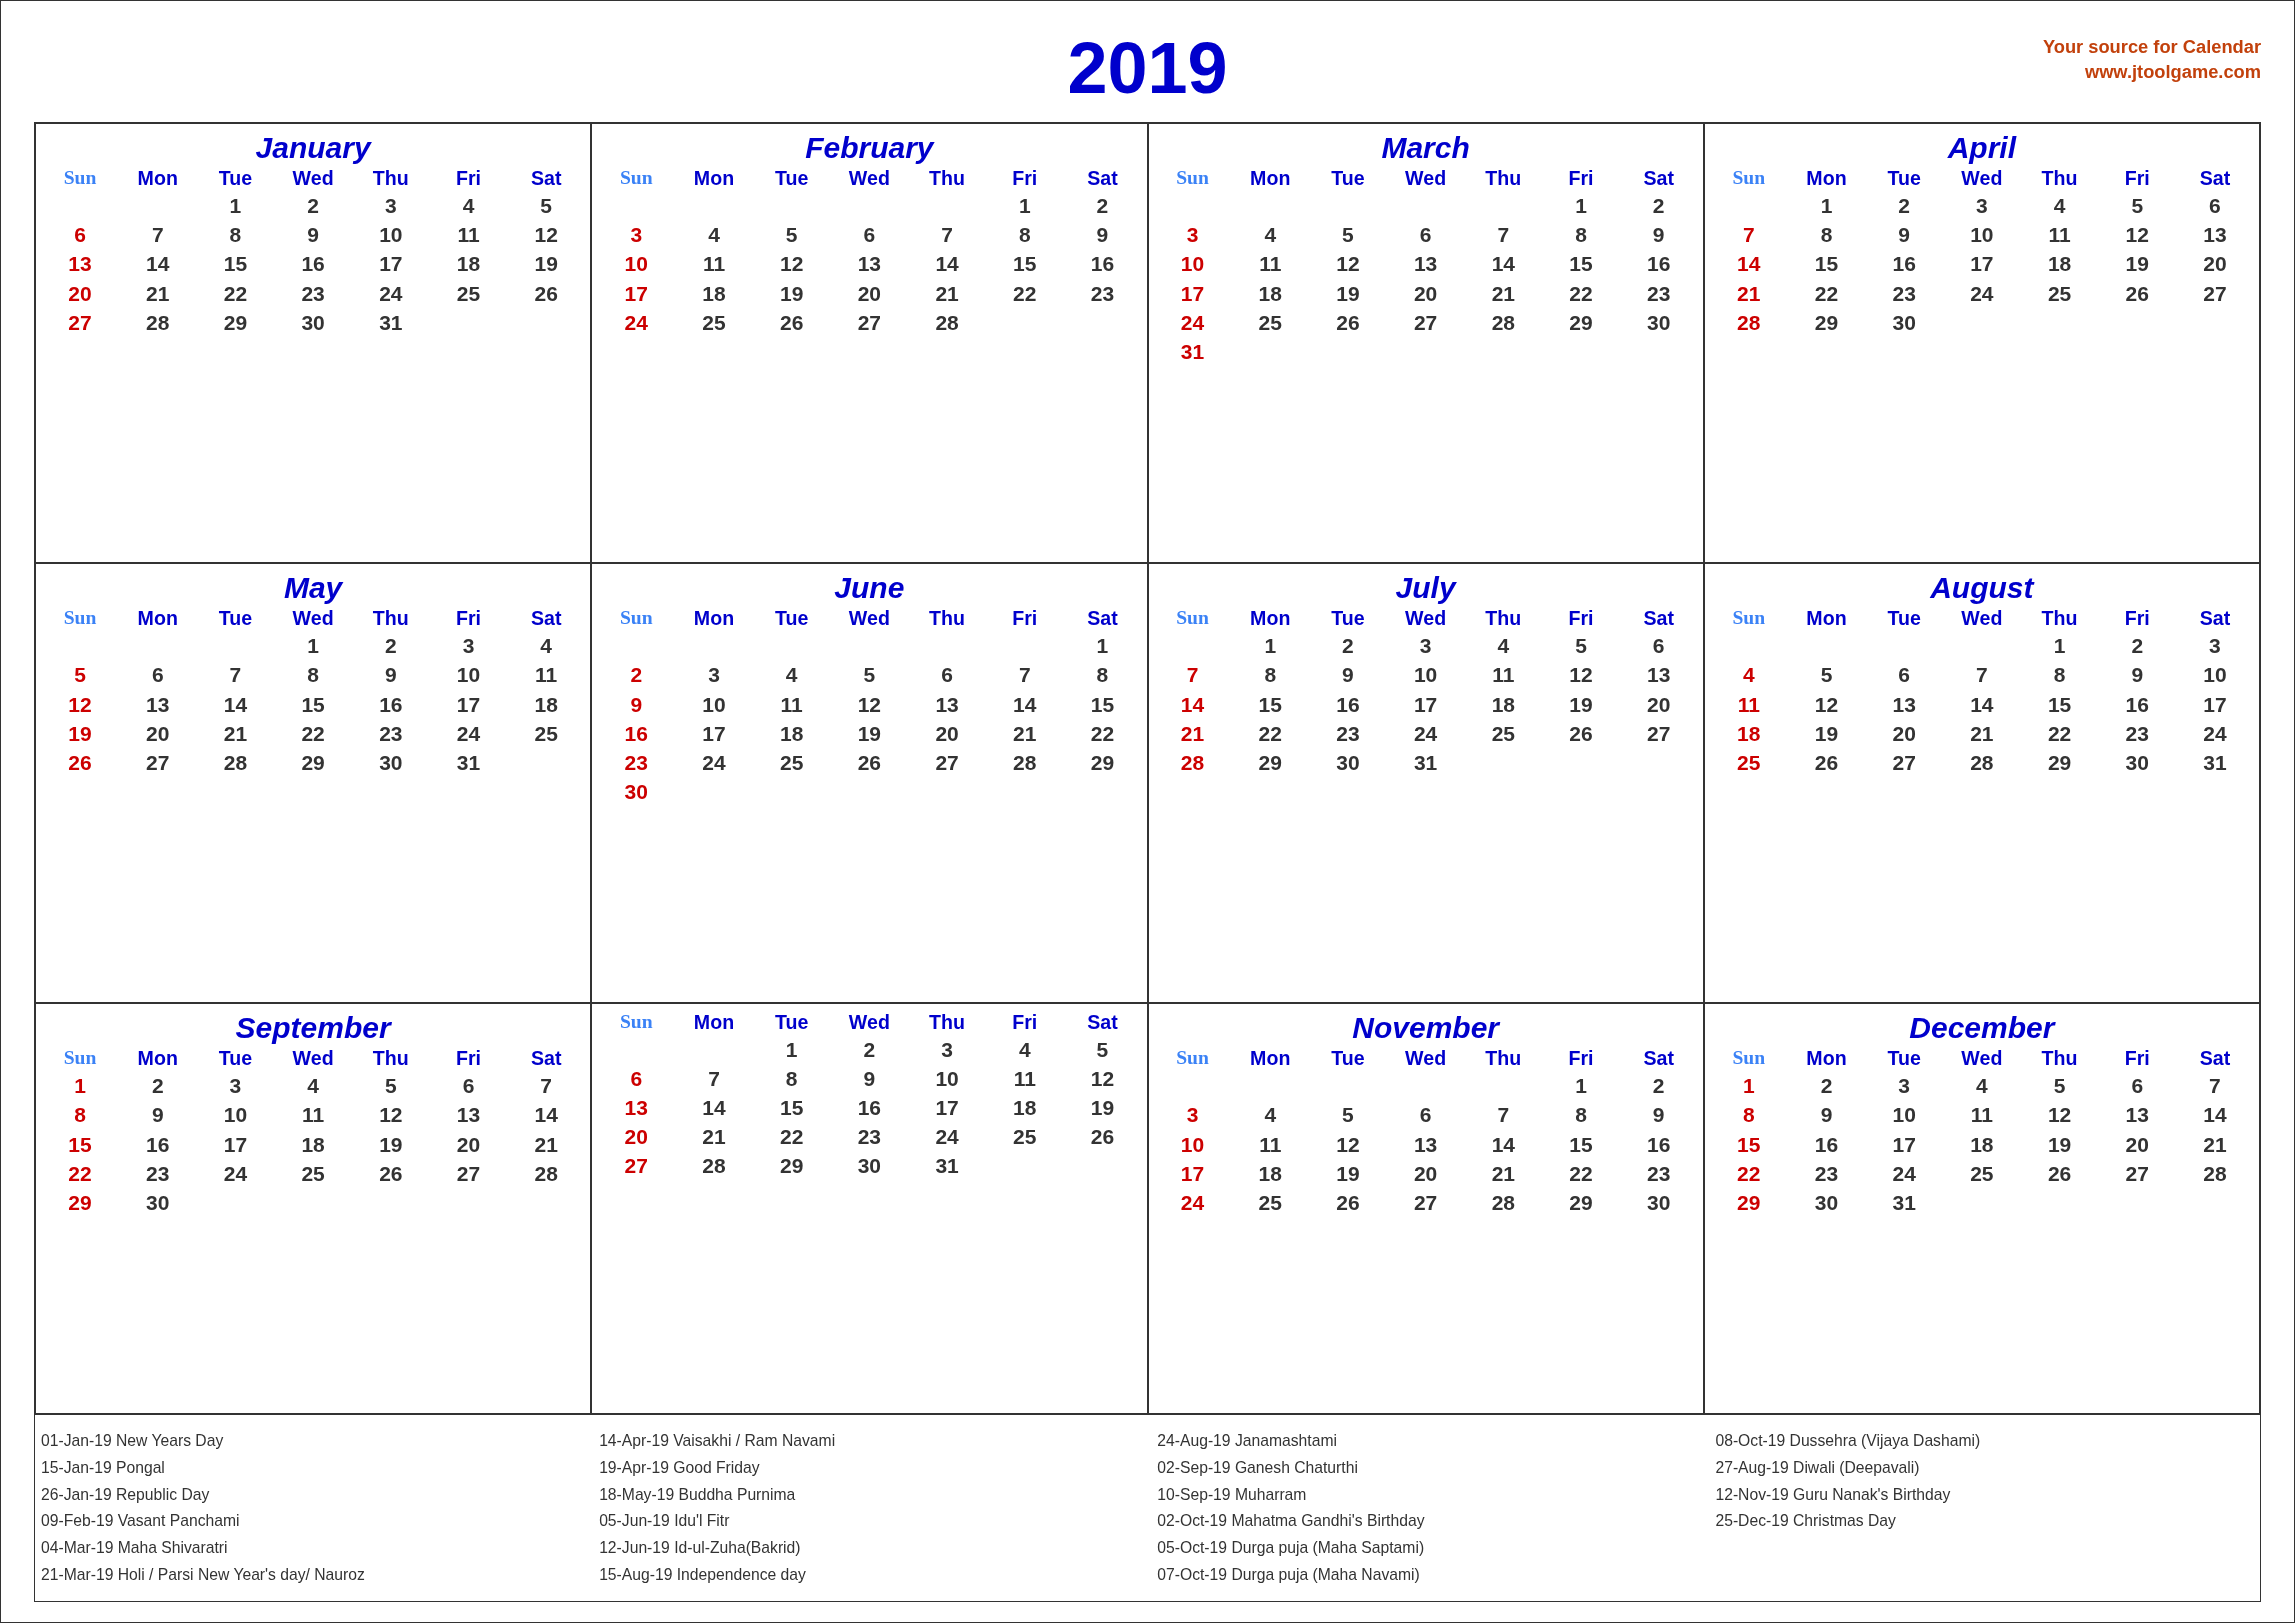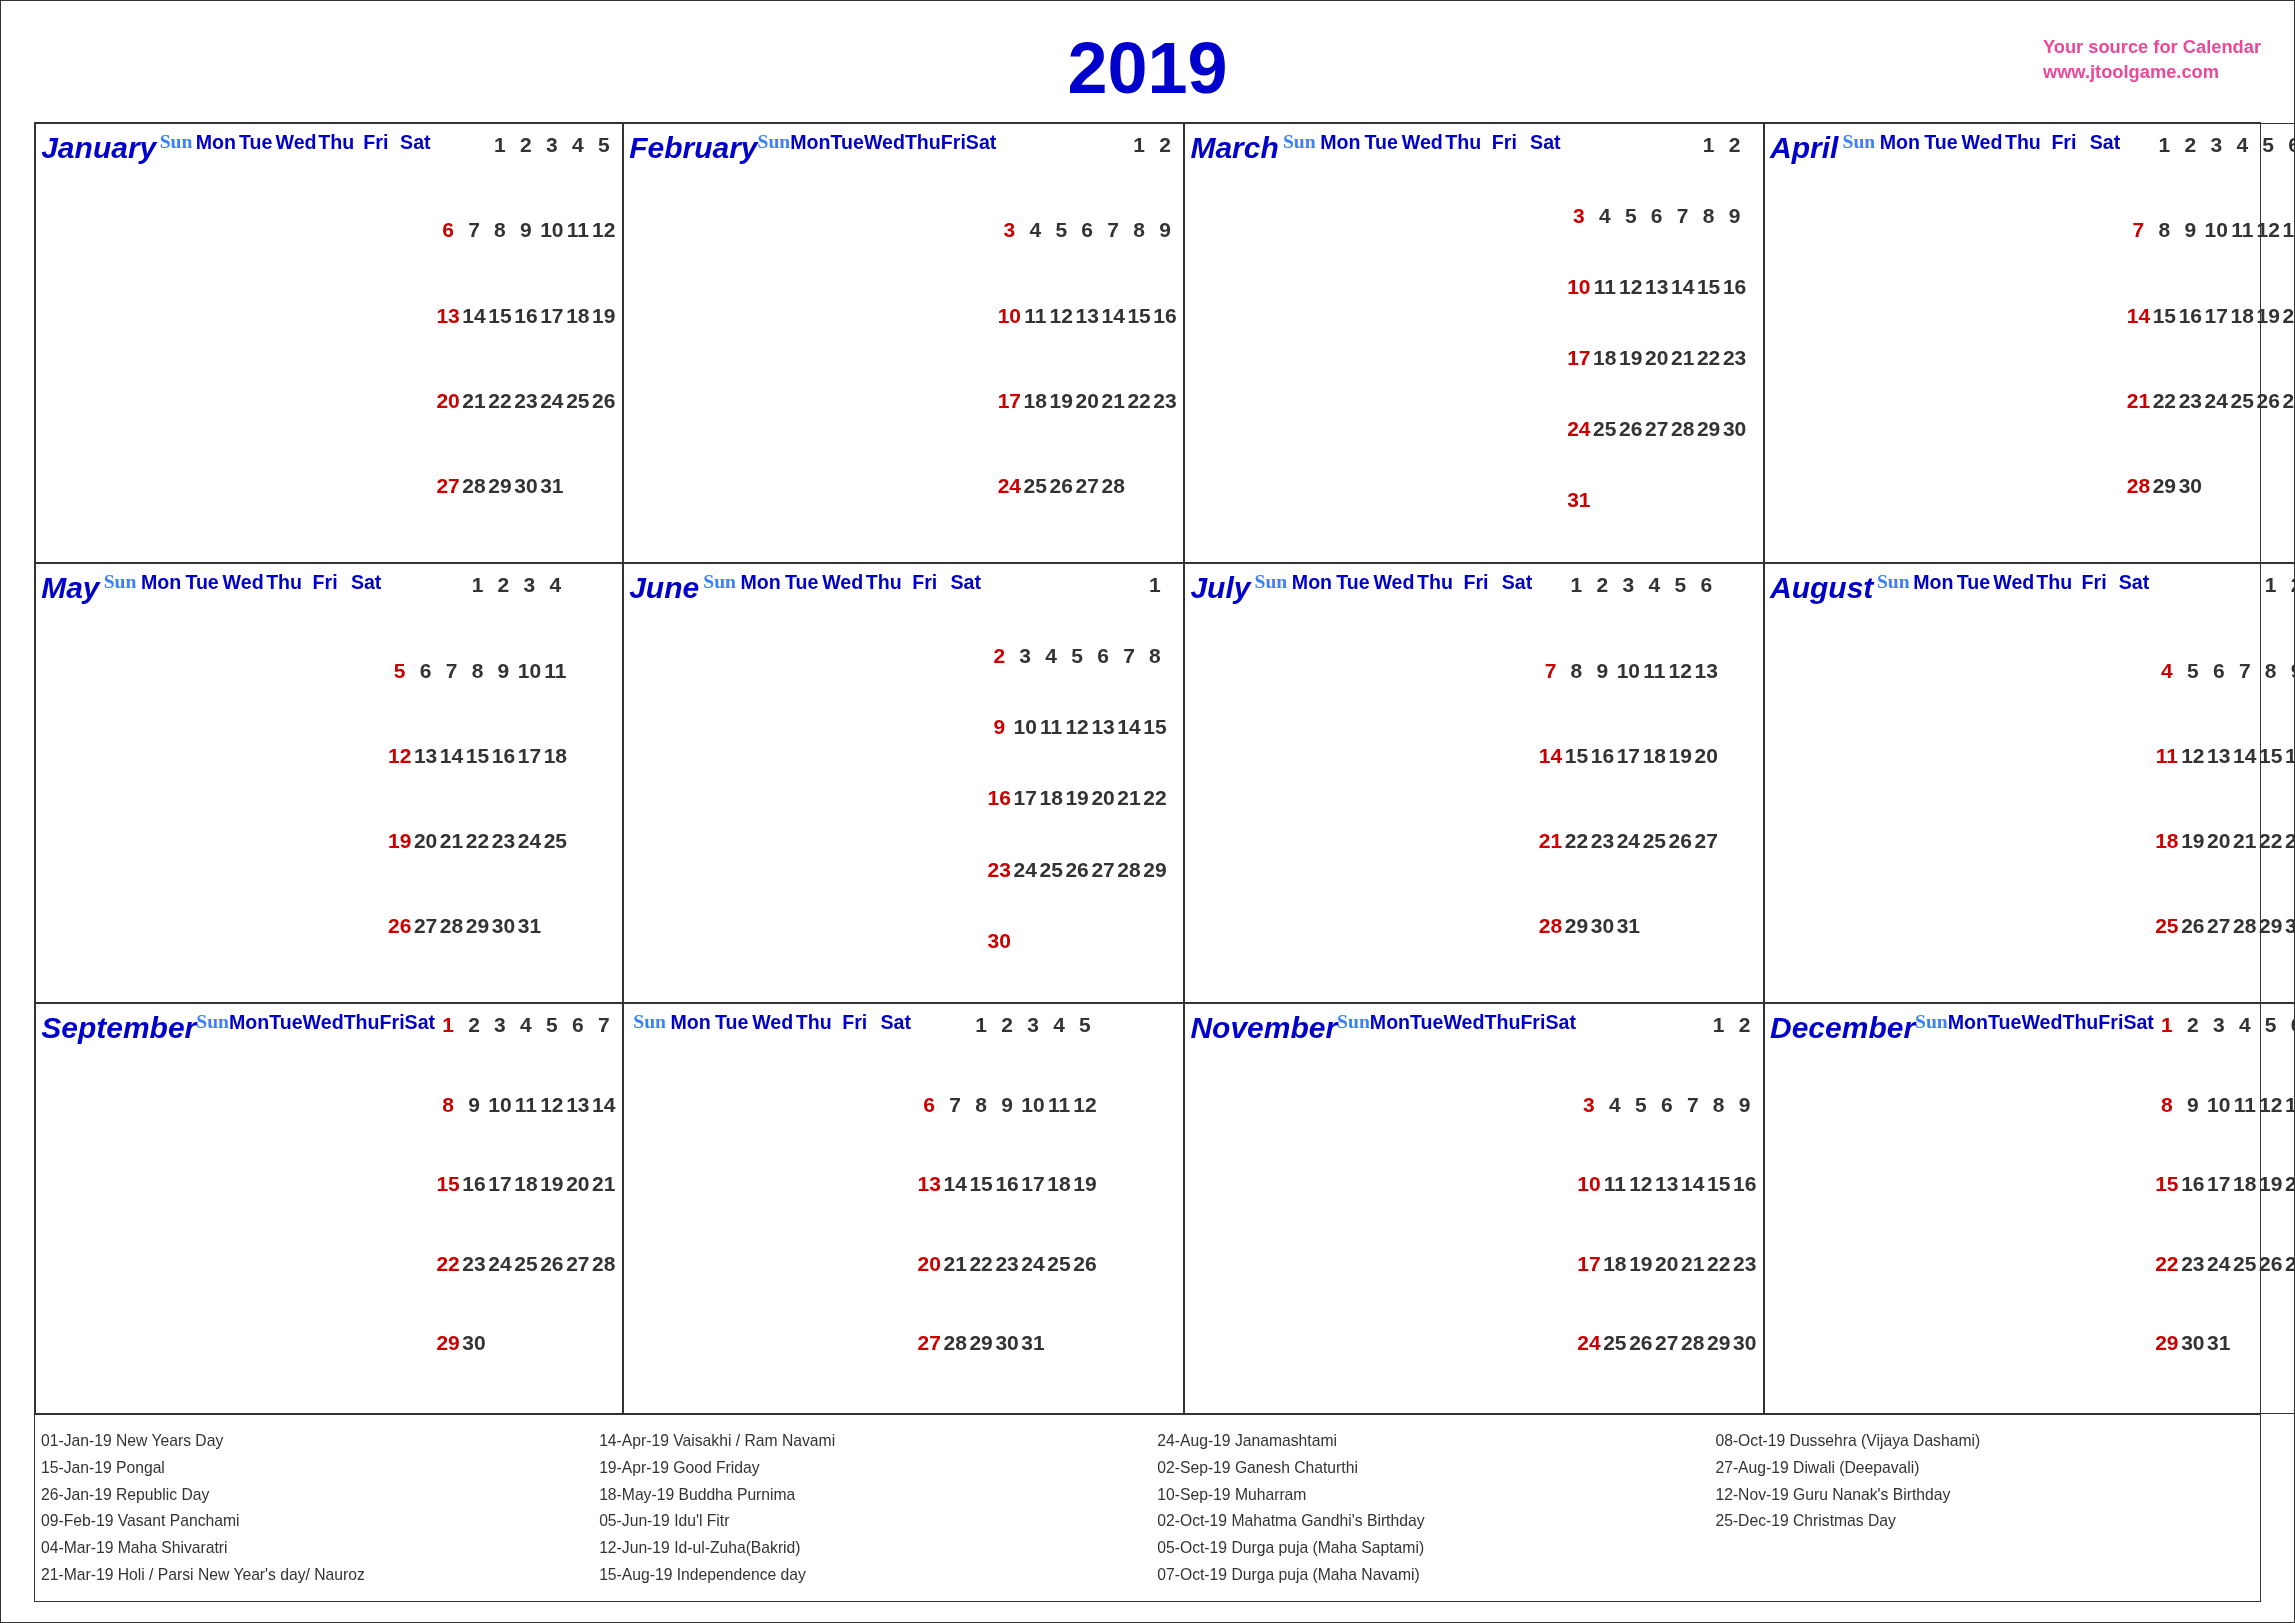--- a/index.html
+++ b/index.html
@@ -30,38 +30,38 @@
       font-size: 72px;
       font-weight: bold;
       color: #0000cc;
       text-align: center;
       flex: 1;
     }
     .branding {
       position: absolute;
       right: 0;
       top: 6.5px;
-      text-align: left;
+      text-align: right;
       font-size: 18.3px;
-      color: #ec4899;
+      color: #c2410c;
       font-weight: bold;
       line-height: 1.4;
     }
     .calendar-grid {
       display: grid;
       grid-template-columns: repeat(4, 1fr);
       grid-template-rows: repeat(3, auto);
       border: 0.7px solid #333;
       flex: 1;
     }
     .month-block {
       border: 0.7px solid #333;
       padding: 6.5px 5.2px 5.2px 5.2px;
       display: flex;
-      flex-direction: row;
+      flex-direction: column;
     }
     .month-name {
       text-align: center;
       font-size: 30px;
       font-style: italic;
       font-weight: bold;
       color: #0000cc;
       margin-bottom: 2.6px;
     }
     .day-headers {

